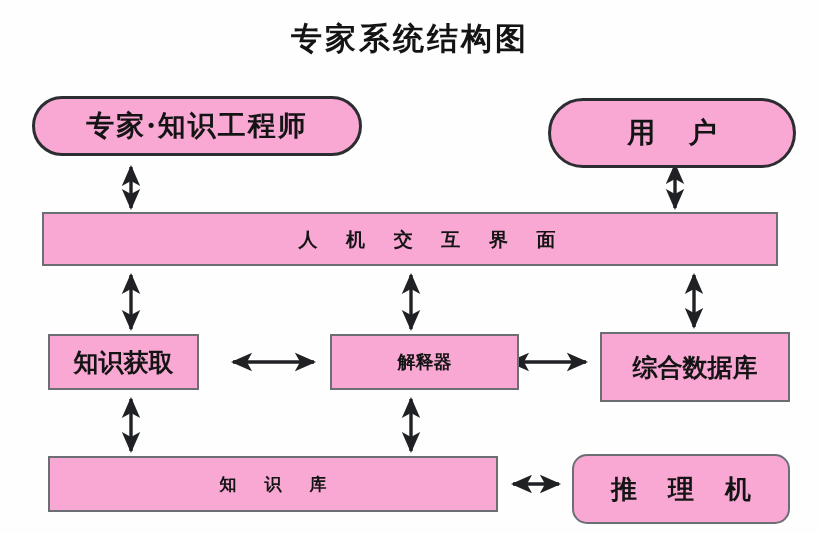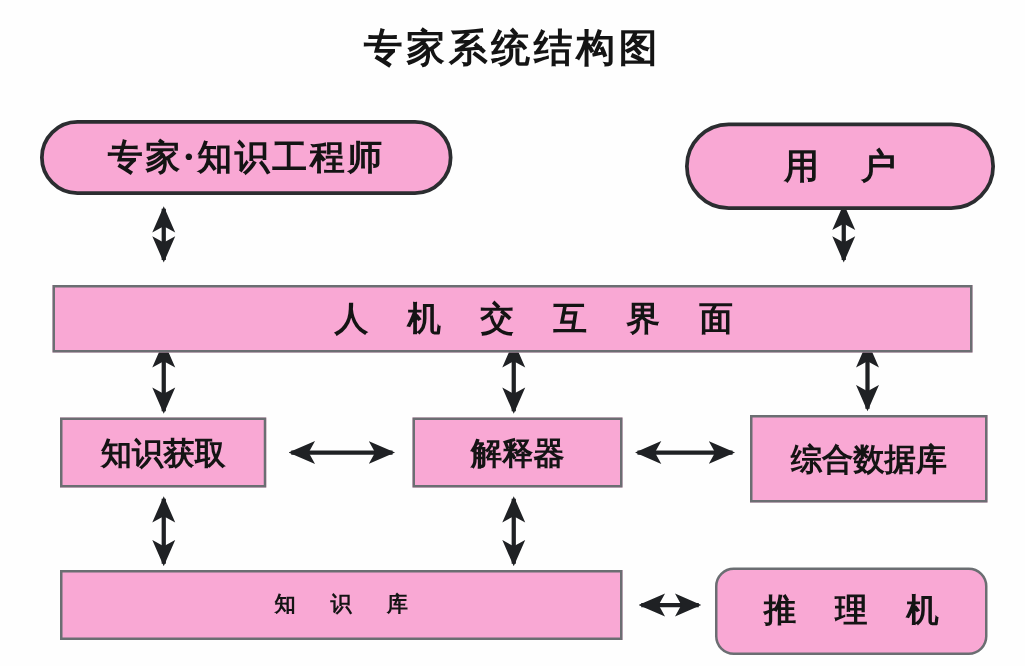--- a/index.html
+++ b/index.html
@@ -61,25 +61,25 @@
     display: block;
     white-space: nowrap;
   }
 
   
   #node-expert   { left: 32px;  top: 96px;  width: 330px; height: 60px;  font-size: 28px; }
   #node-user     { left: 548px; top: 98px;  width: 248px; height: 70px;  font-size: 28px; }
   #node-expert .node-label { letter-spacing: 2px; }
   #node-user   .node-label { letter-spacing: 12px; padding-left: 12px; }
 
-  #node-interface { left: 42px;  top: 228px; width: 736px; height: 54px; font-size: 27px; padding-left: 34px; }
+  #node-interface { left: 42px;  top: 212px; width: 736px; height: 54px; font-size: 19px; padding-left: 34px; }
   #node-interface .node-label { letter-spacing: 11px; padding-left: 11px; }
 
-  #node-acquire  { left: 48px;  top: 334px; width: 165px; height: 56px; font-size: 25px; }
-  #node-interp   { left: 330px; top: 334px; width: 168px; height: 56px; font-size: 25px; }
+  #node-acquire  { left: 48px;  top: 334px; width: 151px; height: 56px; font-size: 25px; }
+  #node-interp   { left: 330px; top: 334px; width: 189px; height: 56px; font-size: 18px; }
   #node-database { left: 600px; top: 332px; width: 190px; height: 70px; font-size: 25px; }
 
   #node-kbase    { left: 48px;  top: 456px; width: 450px; height: 56px; font-size: 17px; }
   #node-kbase .node-label { letter-spacing: 11px; padding-left: 11px; }
   #node-infer    { left: 572px; top: 454px; width: 218px; height: 70px; font-size: 26px; border-radius: 15px; }
   #node-infer .node-label { letter-spacing: 11px; padding-left: 11px; }
 
   
   #arrow-layer {
     position: absolute;

